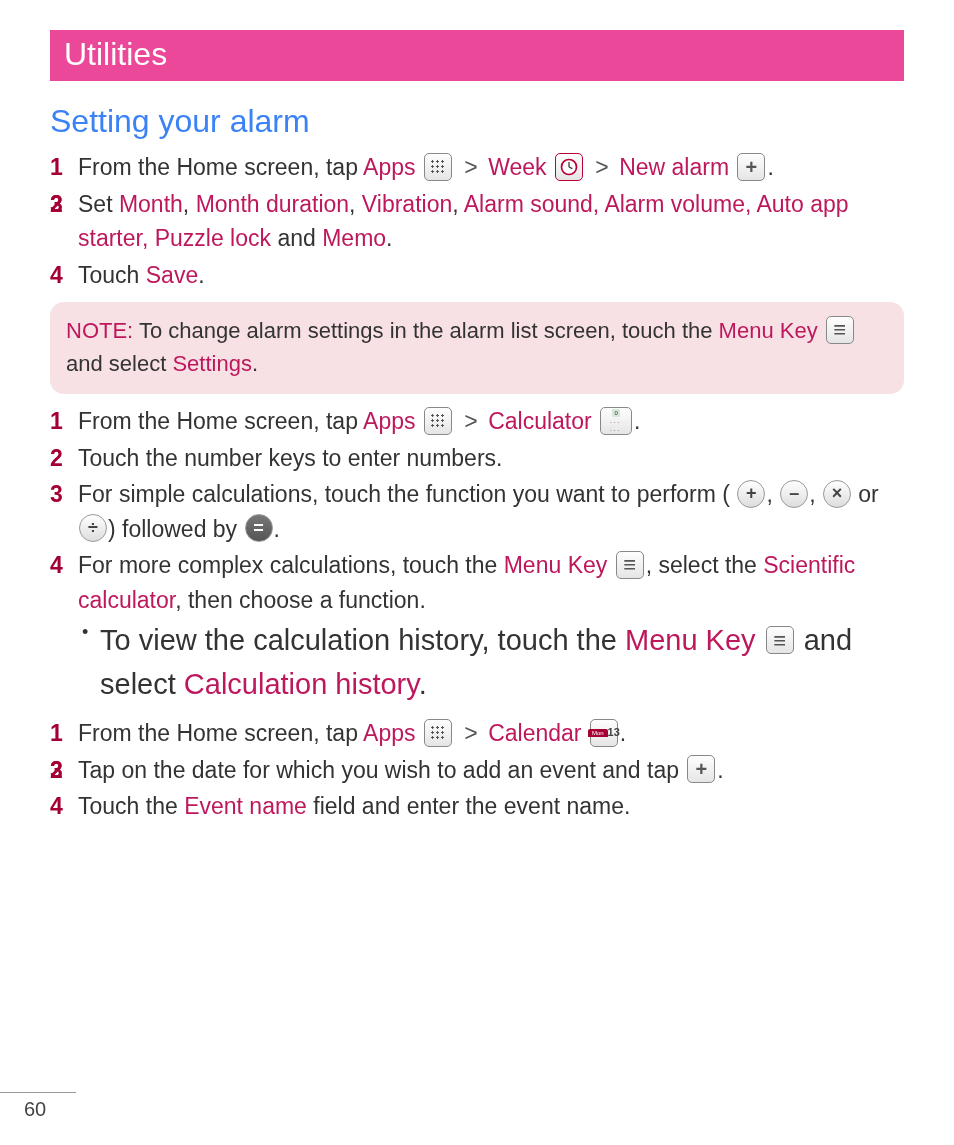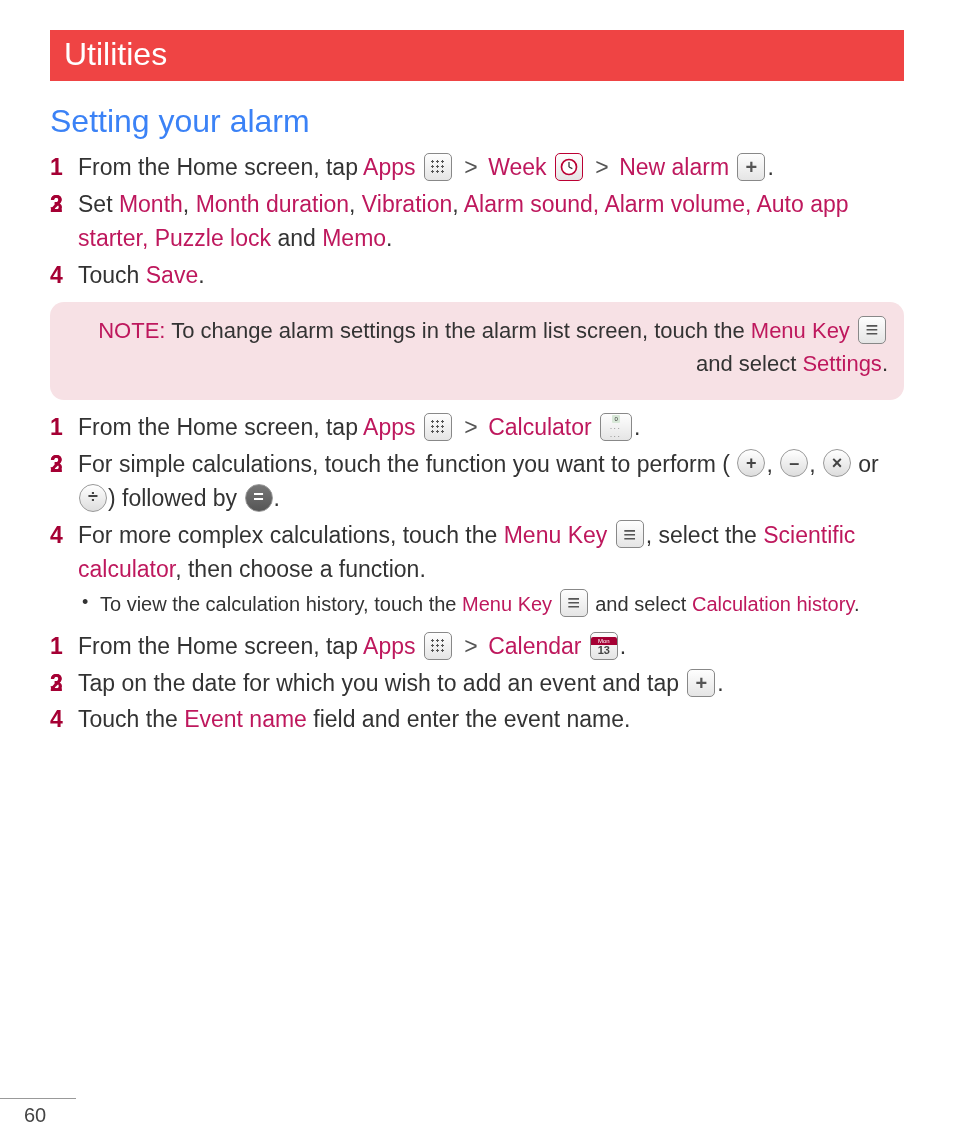--- a/index.html
+++ b/index.html
@@ -10,21 +10,21 @@
     width: 954px;
     height: 1145px;
     overflow: hidden;
     position: relative;
   }
   .page {
     padding: 30px 50px 0 50px;
     font-stretch: condensed;
   }
   .header-bar {
-    background: #ef4444;
+    background: #ec4899;
     color: #fff;
     font-size: 32px;
     font-weight: 400;
     padding: 6px 14px 8px 14px;
     margin-bottom: 8px;
     font-stretch: semi-condensed;
   }
   h2 {
     color: #3b82f6;
     font-weight: 400;
@@ -95,21 +95,21 @@
   .icon-box.calc {
     width:30px;
     flex-direction: column;
     font-size: 7px;
     line-height: 1;
     gap:1px;
   }
   .icon-box.calc .sc { background:#d8e8d8; padding:1px 2px; border-radius:1px; font-size:6px;}
   .icon-box.calc .kb { letter-spacing:2px; color:#555;}
   .icon-box.cal {
-    flex-direction: column;
+    flex-direction: row;
     font-size: 9px;
     line-height: 1;
   }
   .icon-box.cal .top { background:#a50034; color:#fff; font-size:6px; padding:1px 4px; border-radius:2px 2px 0 0; width:18px; text-align:center;}
   .icon-box.cal .dn { font-weight:700; font-size:11px; color:#444;}
   .round-btn {
     display: inline-flex;
     align-items: center;
     justify-content: center;
     width: 26px;
@@ -123,51 +123,50 @@
     vertical-align: middle;
     margin: 0 1px;
     position: relative;
     top:-2px;
   }
   .round-btn.eq { background: linear-gradient(#777,#555); color:#fff; }
   .gt { color:#555; padding:0 4px; font-weight:400;}
   .note-box {
     background: #f7e1e5;
     border-radius: 14px;
-    padding: 12px 16px 20px 16px;
+    padding: 12px 16px 14px 16px;
     font-size: 22px;
     line-height: 1.5;
     color: #333;
     margin: 6px 0 10px 0;
     font-stretch: semi-condensed;
-    text-align: right;
   }
   ul.sub {
     list-style: none;
     padding: 0;
     margin: 2px 0 0 0;
   }
   ul.sub > li {
     position: relative;
     padding-left: 22px;
-    font-size: 20px;
+    font-size: 29px;
     line-height: 1.5;
     font-stretch: semi-condensed;
   }
   ul.sub > li::before {
     content: "•";
     position: absolute;
     left: 4px;
     top: 0;
     color: #333;
     font-size: 18px;
   }
   .page-footer {
     position: absolute;
-    bottom: 18px;
+    bottom: 24px;
     left: 0;
     padding-left: 24px;
     font-size: 20px;
     color: #444;
   }
   .page-footer::before {
     content: "";
     position: absolute;
     left: 0;
     top: -6px;
@@ -230,20 +229,21 @@
       <span class="gt">&gt;</span>
       <span class="b">Calculator</span>
       <span class="icon-box calc">
           <span class="sc">0</span>
           <span class="kb">∙∙∙</span>
           <span class="kb">∙∙∙</span>
         </span><span>.</span>
     </li>
     <li>
       <span class="num">2</span>
+      <span>Touch the number keys to enter numbers.</span>
     </li>
     <li>
       <span class="num">3</span>
       <span>For simple calculations, touch the function you want to perform (</span>
       <span class="round-btn">+</span><span>, </span>
       <span class="round-btn">–</span><span>, </span>
       <span class="round-btn">×</span>
       <span> or </span>
       <span class="round-btn">÷</span><span>) followed by </span>
       <span class="round-btn eq">=</span><span>.</span>

